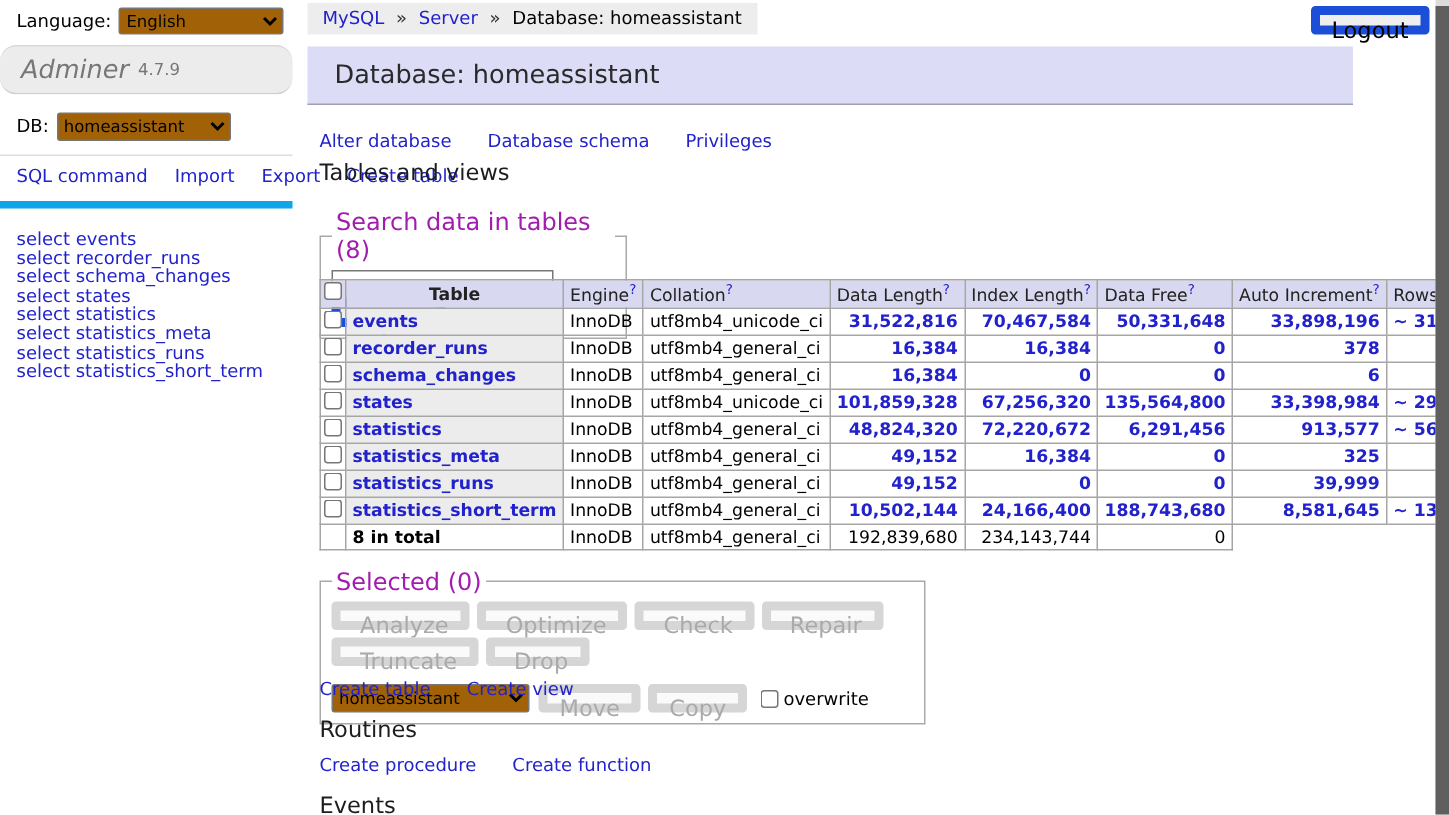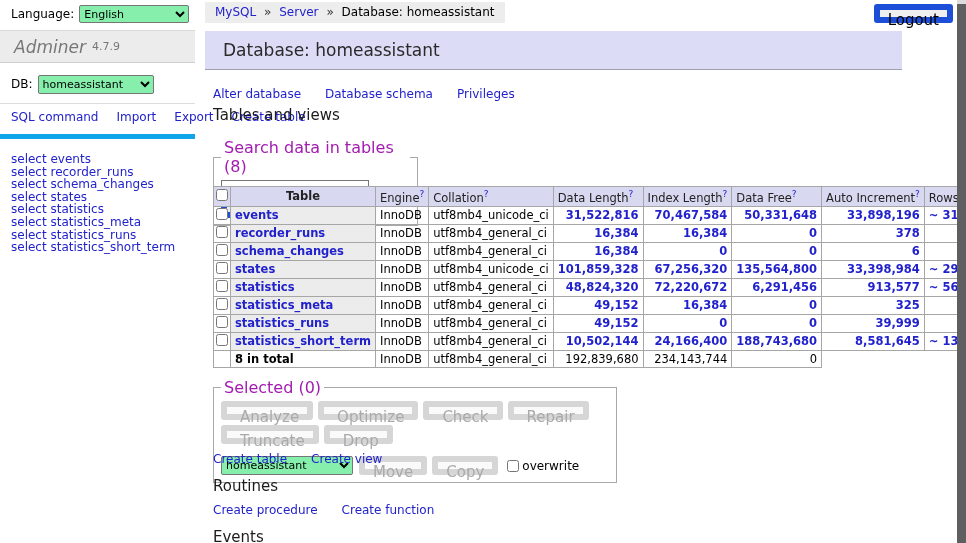--- a/index.html
+++ b/index.html
@@ -7,21 +7,21 @@
     font-family:"DejaVu Sans","Liberation Sans",sans-serif; font-size:12px; color:#000; }
   a { color:#2222cc; text-decoration:none; cursor:pointer; }
   .abs { position:absolute; }
 
   
   #lang { left:11px; top:5px; }
   #lang label { margin-right:5px; }
   #lang select { width:110px; height:18px; font-size:11px; }
   #sidebar-banner { left:0; top:30px; width:195px; height:33px; background:#ececec;
     border-top:1px solid #d8d8d8; border-bottom:1px solid #cfcfcf;
-    display:flex; align-items:center; padding-left:14px; }
+    display:flex; align-items:center; padding-left:14px;border-radius:11px; }
   #sidebar-banner .logo { font-style:italic; font-size:17px; color:#777; }
   #sidebar-banner .ver { font-size:11px; color:#777; margin-left:6px; }
   #db-row { left:11px; top:75px; }
   #db-row label { margin-right:5px; }
   #db-row select { width:116px; height:19px; font-size:11px; }
   #sidebar-links { left:0; top:103px; width:195px; border-top:1px solid #ddd;
     border-bottom:5px solid #0ea5e9; padding:7px 0 9px 11px; line-height:13.5px; }
   #sidebar-links a { margin-right:18px; white-space:nowrap; }
   #sidebar-tables { left:11px; top:153px; width:184px; }
   #sidebar-tables a { display:block; line-height:12.6px; white-space:nowrap; }
@@ -31,21 +31,21 @@
   #scrollbar .thumb { position:absolute; top:4px; left:0; width:9px; height:539px; background:#5f5f5f; }
 
   
   #breadcrumb { left:205px; top:2px; height:21px; background:#ededed;
     padding:3px 10px 0 10px; display:inline-block; white-space:nowrap; }
   #breadcrumb .sep { color:#333; margin:0 4px; }
   #logout-btn { right:13px; top:4px; }
   button { font-family:inherit; font-size:15px; background:#efefef;
     border:6px solid #1d4ed8; border-radius:3px; padding:1px 8px; height:19px; color:#000; }
   button:disabled { background:#fafafa; border-color:#d6d6d6; color:#aaa; }
-  select { font-family:inherit; border:1px solid #767676; border-radius:2px; background:#86efac; }
+  select { font-family:inherit; border:1px solid #767676; border-radius:2px; background:#a16207; }
   input[type=text] { border:1px solid #767676; height:19px; font-family:inherit; font-size:11.5px; padding:0 3px; }
 
   #title-bar { left:205px; top:31px; width:697px; height:39px; background:#dcdcf6;
     border-bottom:1px solid #9f9fb2; display:flex; align-items:center; padding-left:18px; }
   #title-bar h2 { font-size:17px; font-weight:normal; color:#2a2a2a; }
 
   
   .linkrow a { margin-right:24px; }
   #action-links { left:213px; top:87px; }
   h3 { font-size:15px; font-weight:normal; color:#1c1c1c; }

